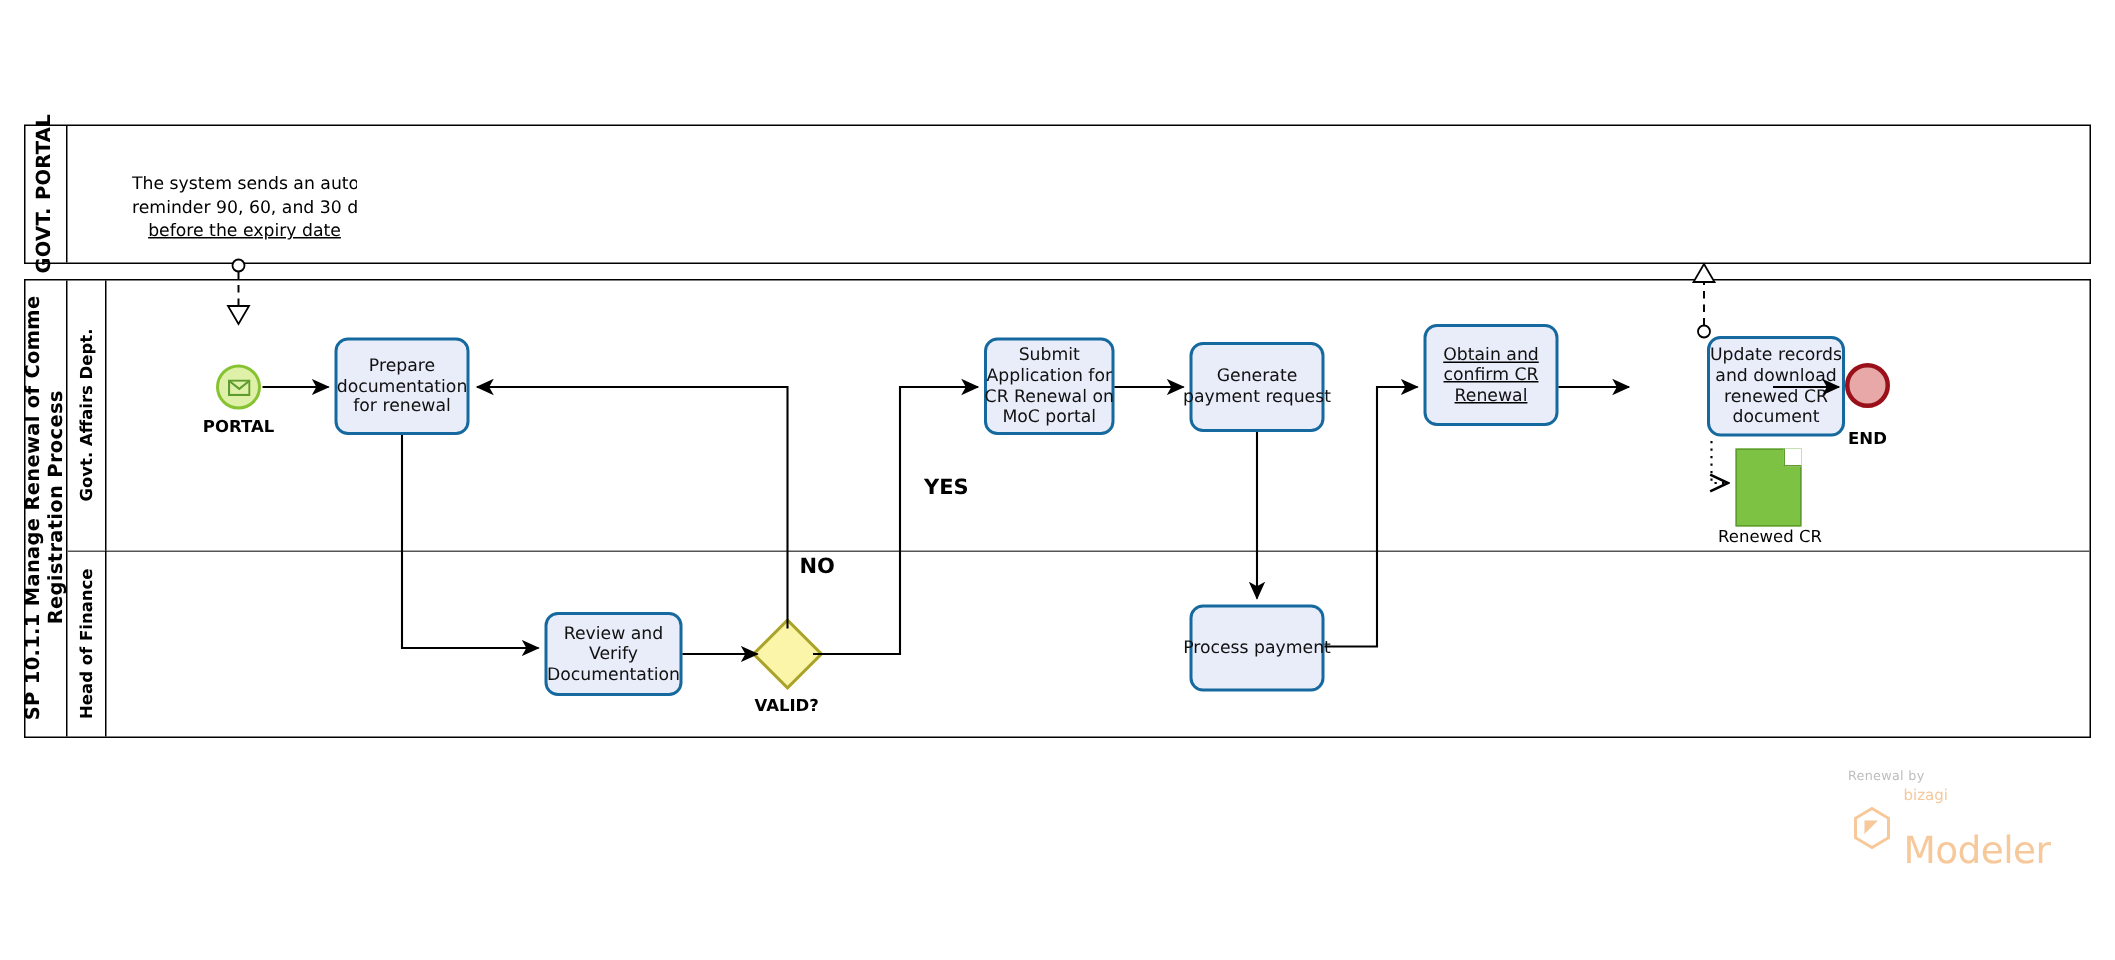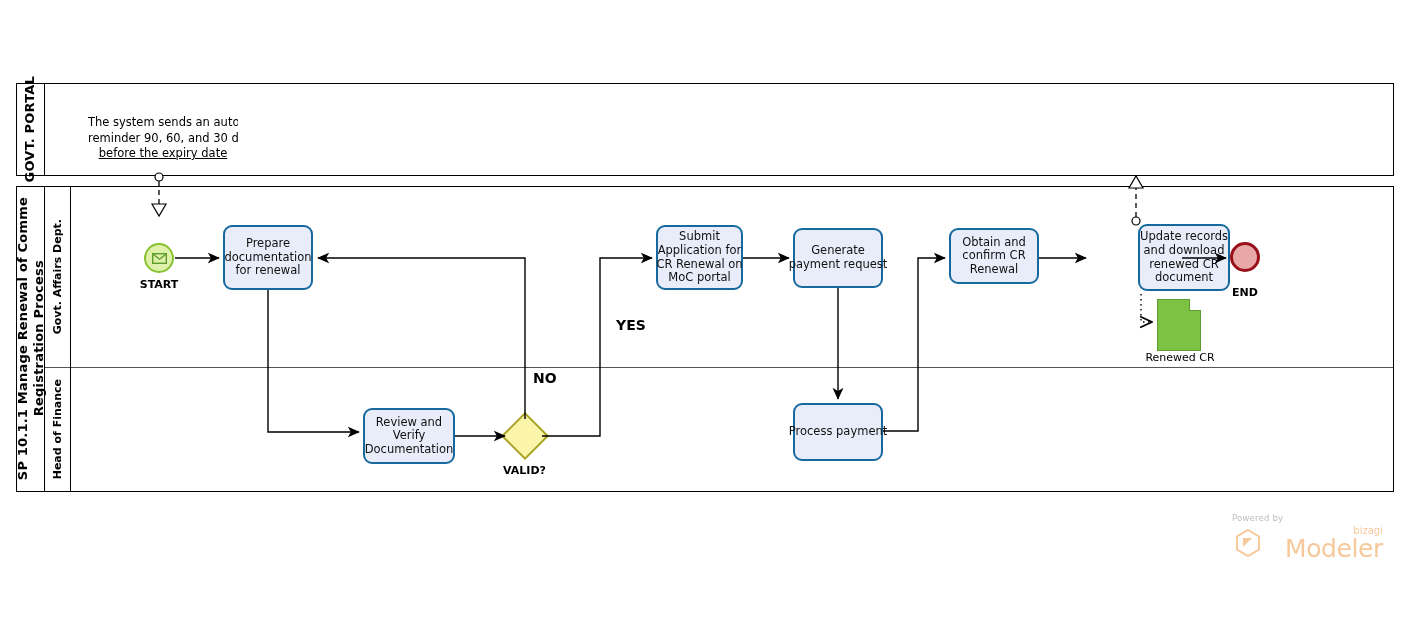--- a/index.html
+++ b/index.html
@@ -52,22 +52,22 @@
   
   .flabel{position:absolute;font-size:14px;font-weight:bold;color:#000;white-space:nowrap;}
 
   
   #wires{position:absolute;left:0;top:0;width:1410px;height:640px;pointer-events:none;}
 
   
   .brand{position:absolute;left:1232px;top:513px;}
   .brand .pw{font-size:8.5px;color:#bdbdbd;letter-spacing:.2px;}
   .brand .row{display:flex;align-items:center;margin-top:3px;}
-  .brand .bz{font-size:10px;color:#f6c89a;line-height:1;margin-bottom:1px;text-align:right;}
-  .brand .md{font-size:25px;color:#f6c89a;line-height:.95;letter-spacing:-.4px;margin-left:16px;}
+  .brand .bz{font-size:10px;color:#f6c89a;line-height:1;margin-bottom:19px;}
+  .brand .md{font-size:25px;color:#f6c89a;line-height:.95;letter-spacing:-.4px;}
 </style>
 </head>
 <body>
 
 <div id="canvas">
 
   <div class="pool" style="left:16px;top:83px;width:1378px;height:93px;">
     <div class="pool-header">
       <span>GOVT. PORTAL</span>
     </div>
@@ -92,21 +92,21 @@
       <span>Head of Finance</span>
     </div>
   </div>
 
   <div class="ev-start" style="left:144px;top:243px;">
     <svg width="15" height="11" viewBox="0 0 15 11">
       <rect x="0.7" y="0.7" width="13.6" height="9.6" fill="none" stroke="#5f9c2e" stroke-width="1.4"></rect>
       <path d="M0.9 1 L7.5 6.2 L14.1 1" fill="none" stroke="#5f9c2e" stroke-width="1.4"></path>
     </svg>
   </div>
-  <div class="ev-cap" style="left:124px;top:278px;width:70px;">START</div>
+  <div class="ev-cap" style="left:124px;top:278px;width:70px;">PORTAL</div>
 
   <div class="task" style="left:223px;top:225px;width:90px;height:65px;">
     <div class="tlabel">
       Prepare<br>documentation<br>for renewal
     </div>
   </div>
 
   <div class="task" style="left:363px;top:408px;width:92px;height:56px;">
     <div class="tlabel">
       Review and<br>Verify<br>Documentation
@@ -124,21 +124,21 @@
       Submit<br>Application for<br>CR Renewal on<br>MoC portal
     </div>
   </div>
 
   <div class="task" style="left:793px;top:403px;width:90px;height:58px;">
     <div class="tlabel">
       Process payment
     </div>
   </div>
 
-  <div class="task" style="left:949px;top:228px;width:90px;height:56px;">
+  <div class="task" style="left:949px;top:216px;width:90px;height:68px;text-decoration:underline;">
     <div class="tlabel">
       Obtain and<br>confirm CR<br>Renewal
     </div>
   </div>
 
   <div class="task" style="left:1090px;top:224px;width:92px;height:67px;margin-left:48px;">
     <div class="tlabel">
       Update records<br>and download<br>renewed CR<br>document
     </div>
   </div>
@@ -199,21 +199,21 @@
     <g>
       <circle cx="1136" cy="221" r="4" fill="#fff" stroke="#000" stroke-width="1.2"></circle>
       <line x1="1136" y1="217" x2="1136" y2="188" stroke="#000" stroke-width="1.3" stroke-dasharray="5,4"></line>
       <path d="M1129,188 L1143,188 L1136,176 Z" fill="#fff" stroke="#000" stroke-width="1.2"></path>
     </g>
 
     <path d="M1141,294 L1141,322 L1152,322" fill="none" stroke="#000" stroke-width="1.4" stroke-dasharray="1.5,3.5" marker-end="url(#arrowThin)"></path>
   </svg>
 
   <div class="brand">
-    <div class="pw">Powered by</div>
+    <div class="pw">Renewal by</div>
     <div class="row">
       <svg width="32" height="32" viewBox="0 0 32 32" style="margin-right:5px;">
         <path d="M16,3 L27,9.5 L27,22.5 L16,29 L5,22.5 L5,9.5 Z" fill="none" stroke="#f6c89a" stroke-width="2"></path>
         <path d="M11,20 L11,11 L20,11 Z" fill="#f6c89a"></path>
       </svg>
       <div>
         <div class="bz">bizagi</div>
         <div class="md">Modeler</div>
       </div>
     </div>

